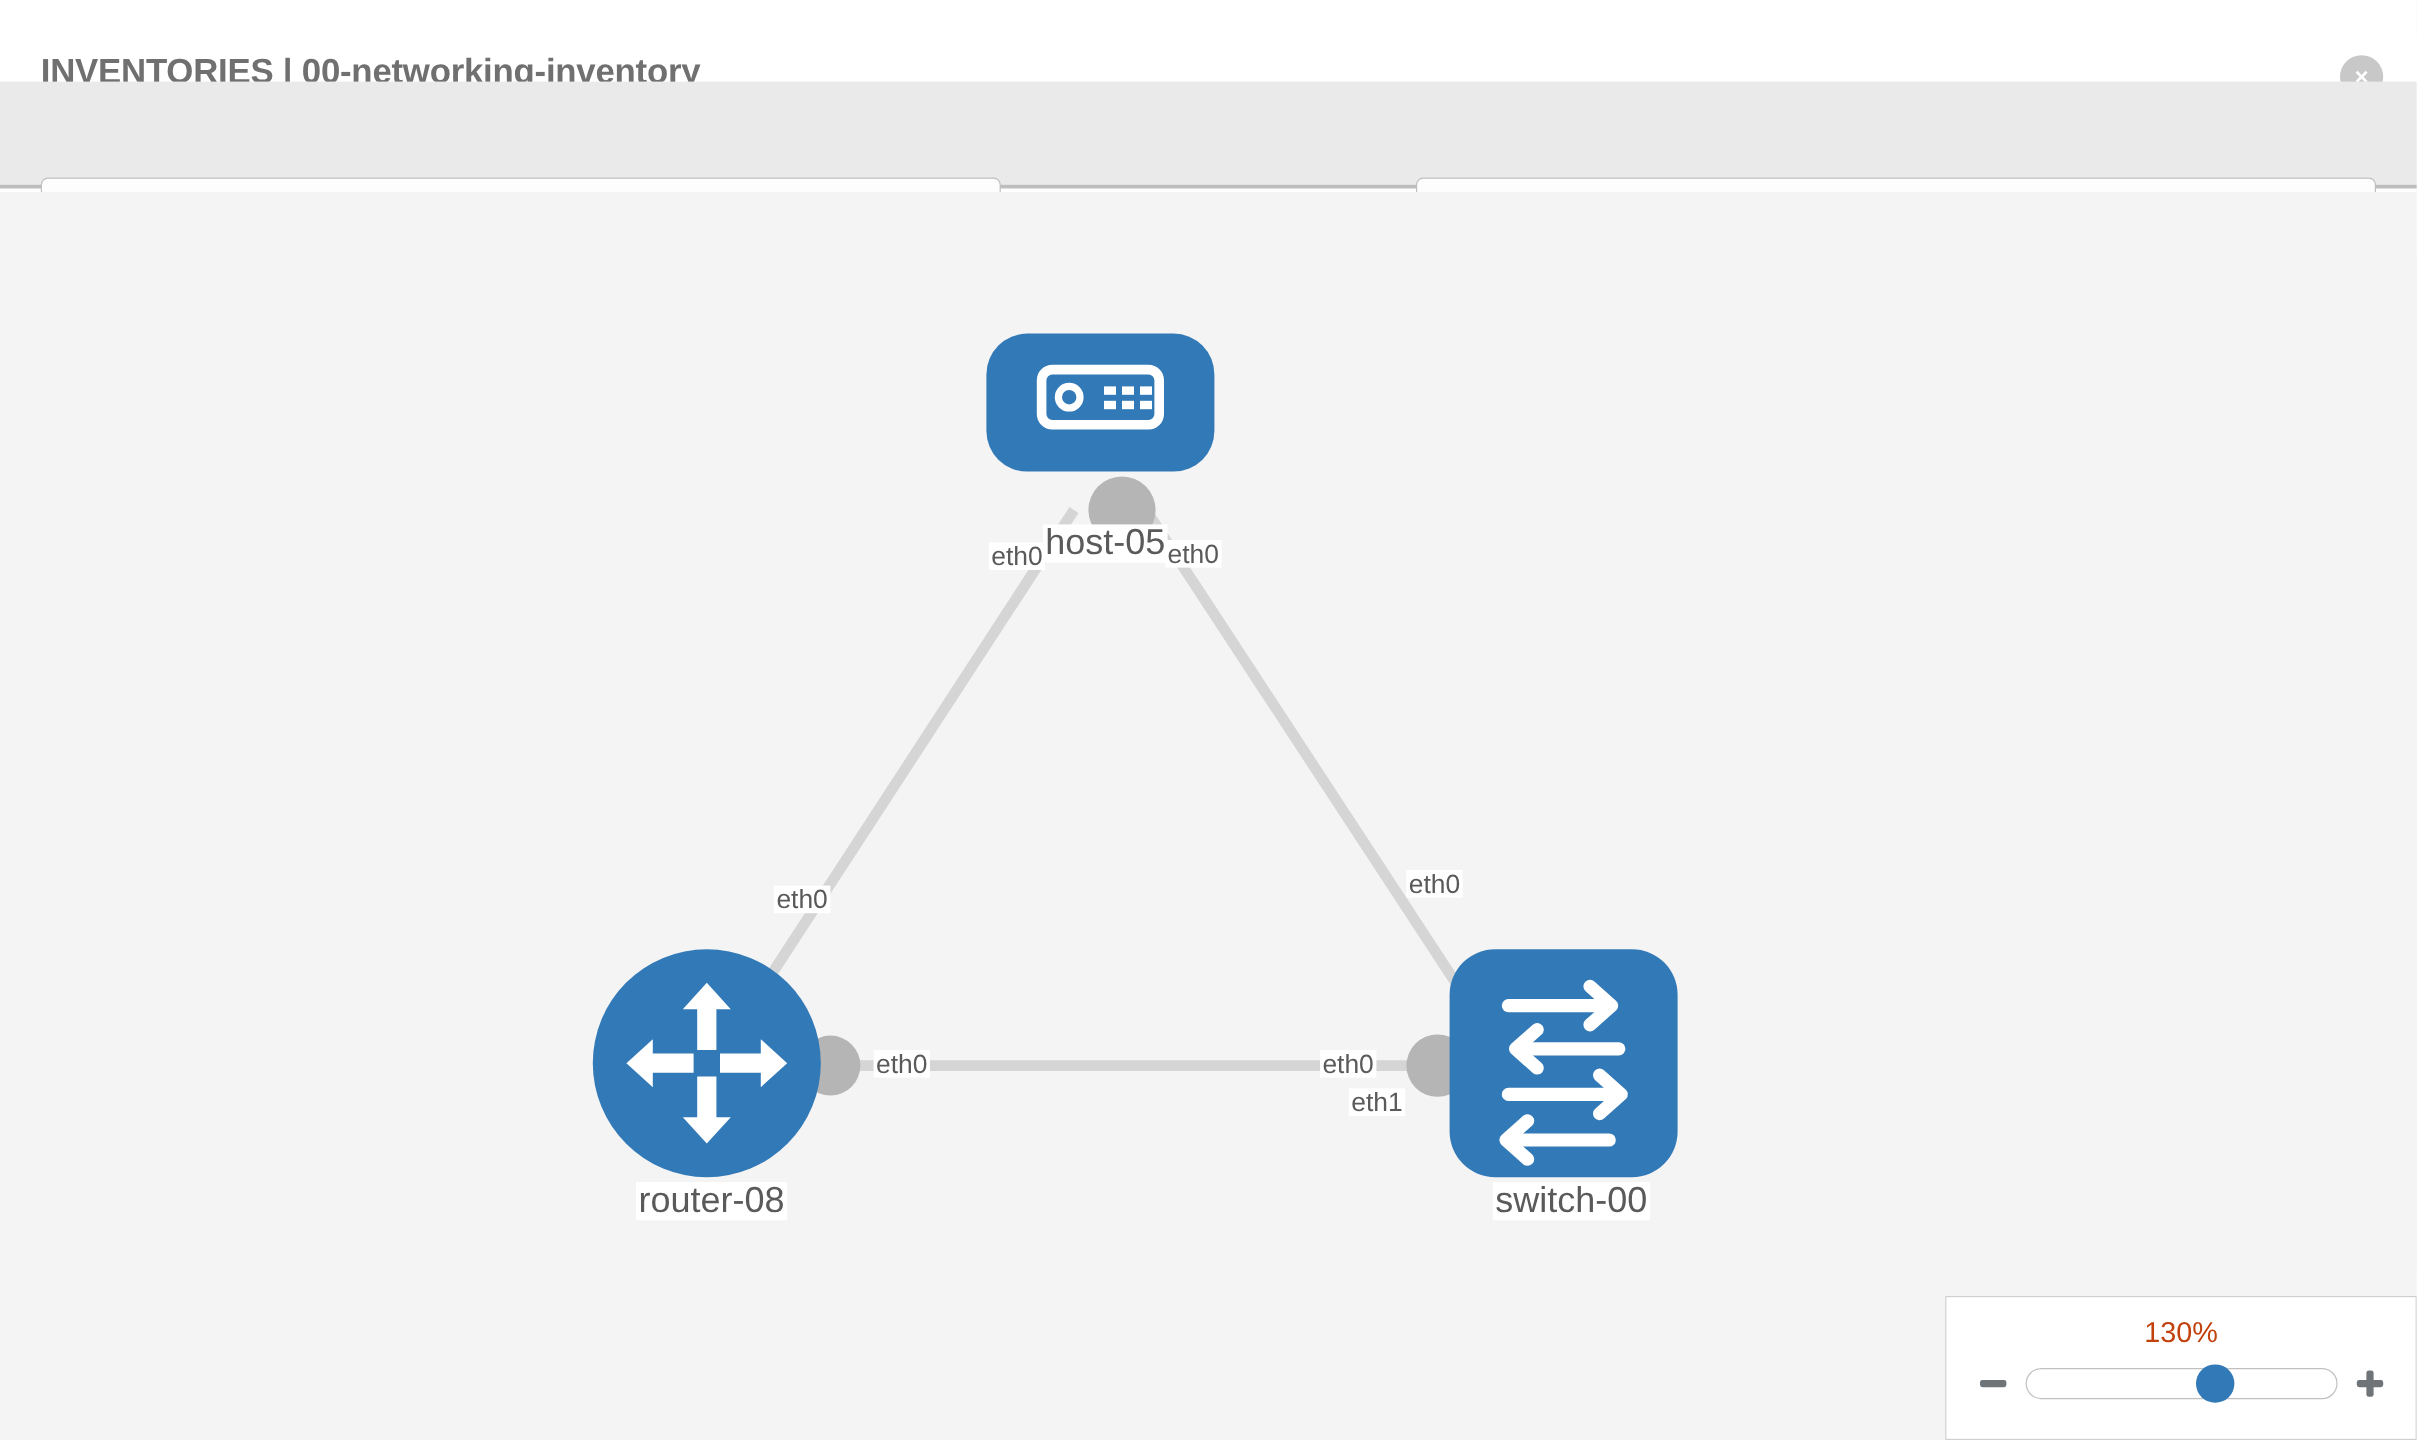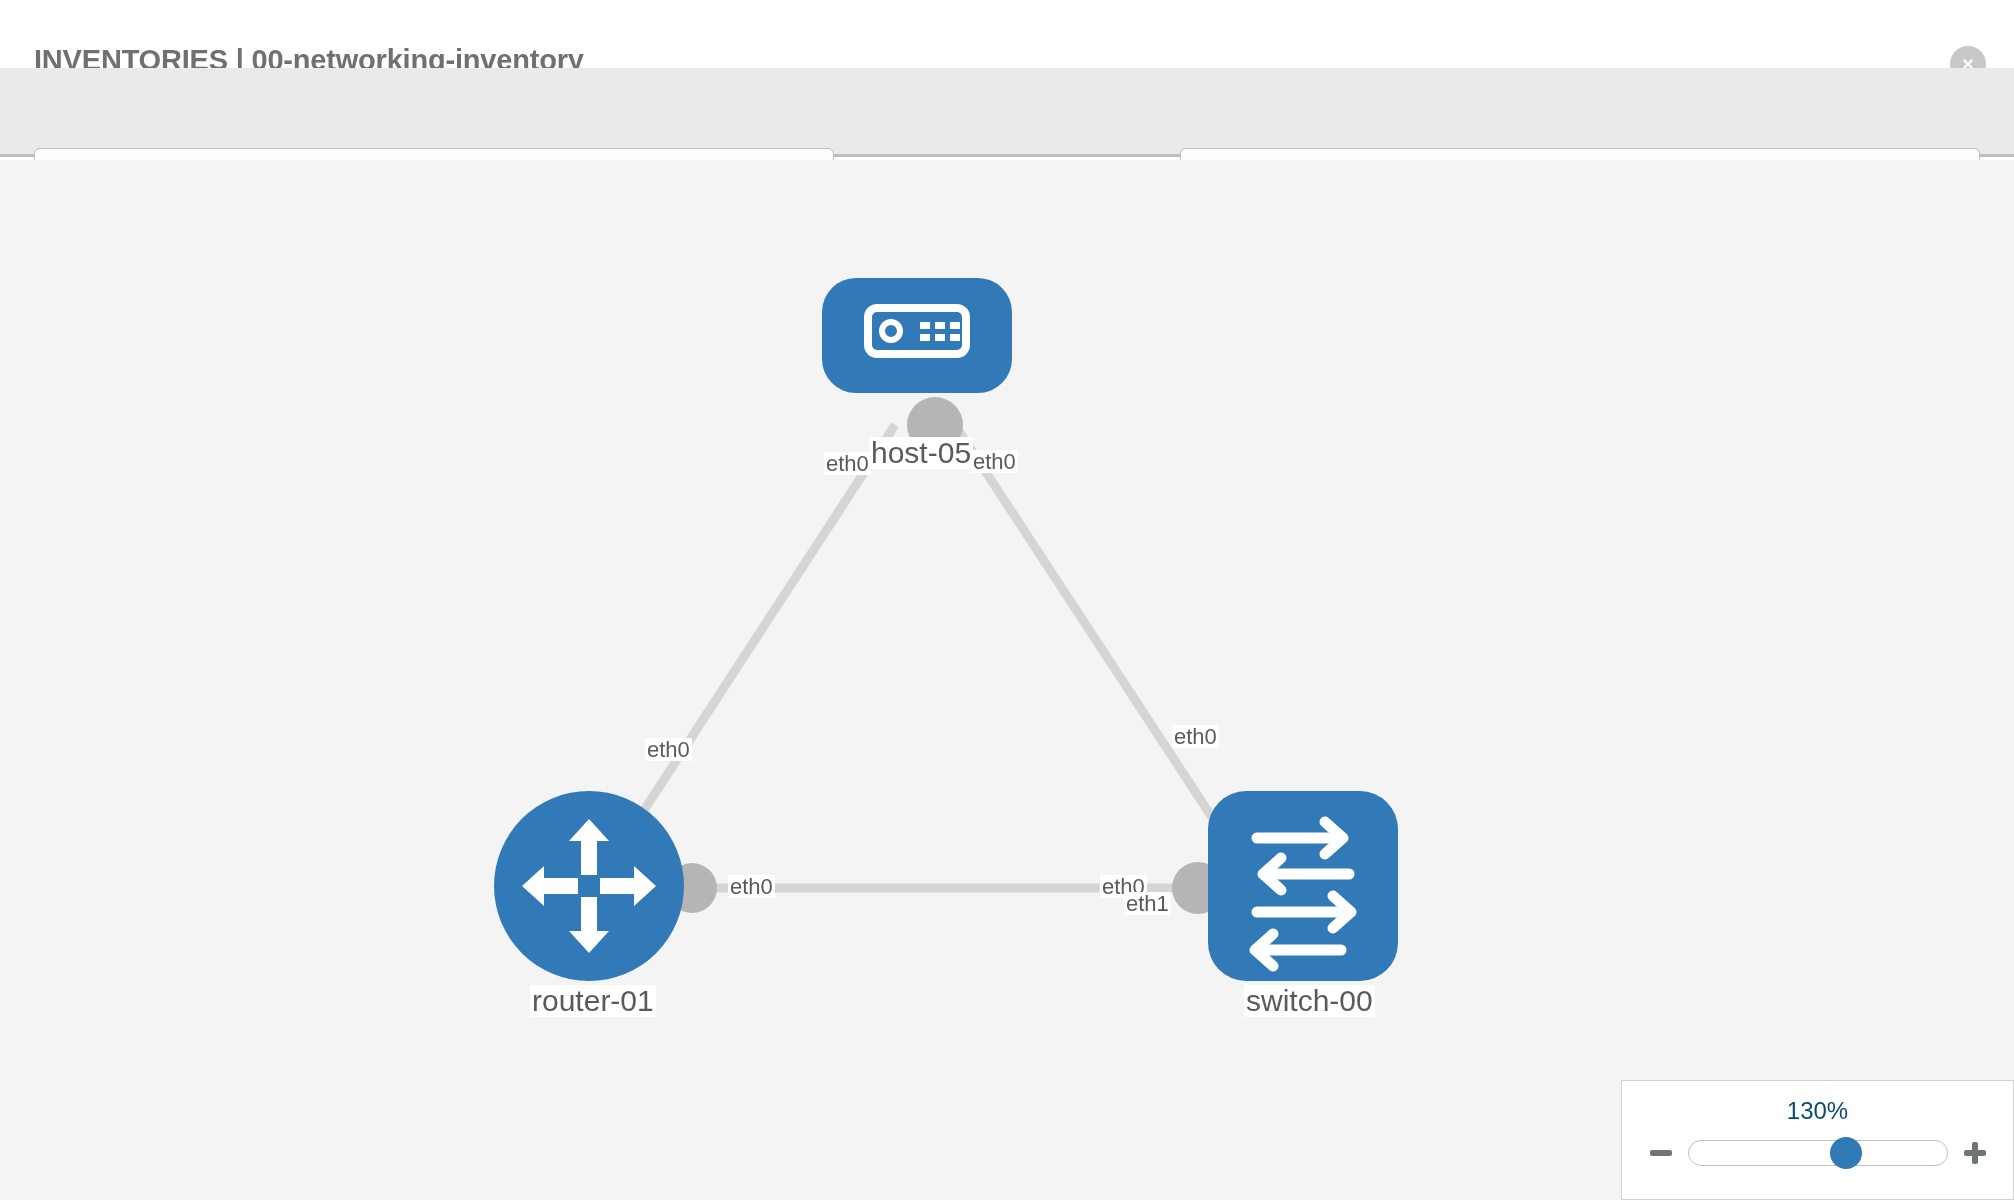--- a/index.html
+++ b/index.html
@@ -105,21 +105,21 @@
   .zoom-panel {
     position: absolute; left: 1621px; top: 1080px;
     width: 393px; height: 120px;
     background: #ffffff;
     border: 1px solid #cfcfcf;
   }
   .zoom-value {
     position: absolute; top: 16px; left: 0; width: 100%;
     text-align: center;
     font-size: 24px;
-    color: #0c4a6e;
+    color: #c2410c;
   }
   .zoom-row {
     position: absolute; top: 52px; left: 0; width: 100%;
     height: 40px;
     display: flex; align-items: center; justify-content: center;
     gap: 14px;
   }
   .zoom-btn {
     width: 26px; height: 26px;
     color: #6f7479;
@@ -258,23 +258,23 @@
 
     <div class="node-label label-iface" style="left:824px; top:292px;">eth0</div>
     <div class="node-label label-node" style="left:869px; top:277px;">host-05</div>
     <div class="node-label label-iface" style="left:971px; top:290px;">eth0</div>
 
     <div class="node-label label-iface" style="left:645px; top:578px;">eth0</div>
     <div class="node-label label-iface" style="left:1172px; top:565px;">eth0</div>
 
     <div class="node-label label-iface" style="left:728px; top:715px;">eth0</div>
     <div class="node-label label-iface" style="left:1100px; top:715px;">eth0</div>
-    <div class="node-label label-iface" style="left:1124px; top:732px;">eth1</div>
-
-    <div class="node-label label-node" style="left:530px; top:825px;">router-01</div>
+    <div class="node-label label-iface" style="left:1124px; top:747px;">eth1</div>
+
+    <div class="node-label label-node" style="left:530px; top:825px;">router-08</div>
     <div class="node-label label-node" style="left:1244px; top:825px;">switch-00</div>
   </div>
 
   <div class="zoom-panel">
     <div class="zoom-value">130%</div>
     <div class="zoom-row">
       <span class="zoom-btn">
         <svg width="26" height="26" viewBox="0 0 26 26" aria-hidden="true">
           <rect x="2" y="10" width="22" height="6" rx="2" fill="#6f7479"></rect>
         </svg>

